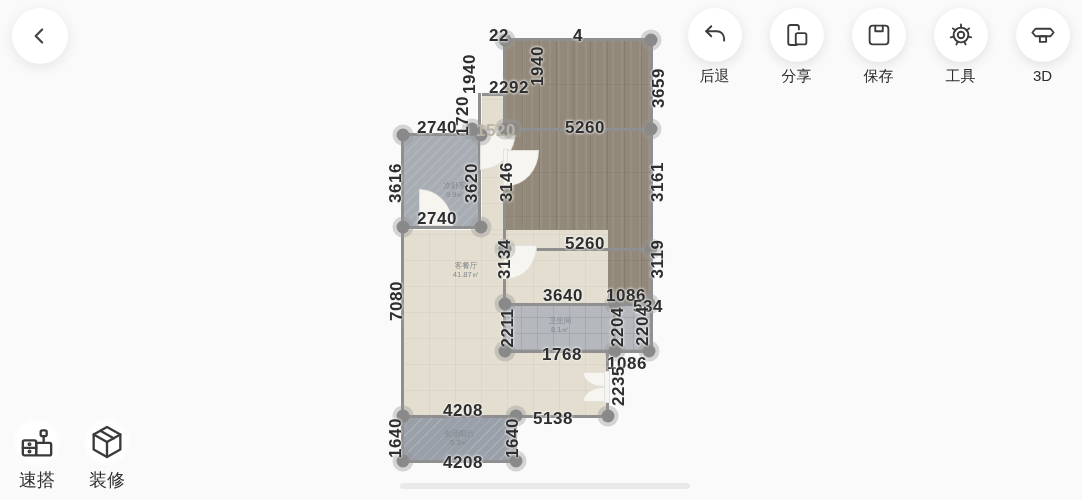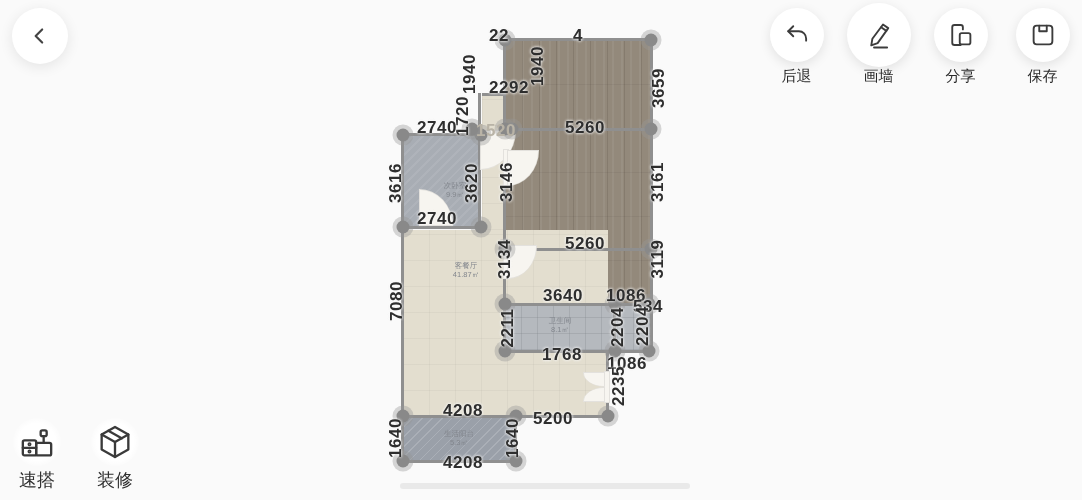--- a/index.html
+++ b/index.html
@@ -48,21 +48,21 @@
   .tb svg{width:30px;height:30px;stroke:#3c3c3c;stroke-width:1.5;fill:none;
        stroke-linecap:round;stroke-linejoin:round;}
 
   #back-btn{position:absolute;left:12px;top:8px;width:56px;height:56px;border-radius:50%;
        background:#fff;box-shadow:0 3px 14px rgba(0,0,0,.09);display:flex;align-items:center;
        justify-content:center;z-index:10;cursor:pointer;}
   #back-btn svg{width:26px;height:26px;stroke:#444;stroke-width:2;fill:none;
        stroke-linecap:round;stroke-linejoin:round;}
 
   
-  #dock{position:absolute;left:10px;bottom:8px;display:flex;gap:24px;z-index:10;}
+  #dock{position:absolute;left:10px;bottom:8px;display:flex;gap:16px;z-index:10;}
   .dock-item{display:flex;flex-direction:column;align-items:center;width:54px;cursor:pointer;}
   .dock-item .ic{width:48px;height:48px;border-radius:50%;display:flex;align-items:center;
        justify-content:center;background:radial-gradient(circle,#fff 55%,rgba(255,255,255,0) 75%);}
   .dock-item svg{width:40px;height:40px;stroke:#3a3a3a;stroke-width:1.4;fill:none;
        stroke-linecap:round;stroke-linejoin:round;}
   .dock-item .lbl{font-size:18px;color:#2f2f2f;margin-top:2px;}
 
   #watermark{position:absolute;right:28px;bottom:24px;z-index:9;font-size:27px;letter-spacing:1px;
        color:#cfcfcf;text-shadow:1px 1px 0 #fff;}
 </style>
@@ -150,21 +150,21 @@
       <div class="dim" style="left: 563px; top: 296px;">3640</div>
       <div class="dim" style="left: 626px; top: 296px;">1086</div>
       <div class="dim" style="left: 648px; top: 307px;">534</div>
       <div class="dim v" style="left: 508px; top: 328px;">2211</div>
       <div class="dim v" style="left: 618px; top: 327px;">2204</div>
       <div class="dim v" style="left: 643px; top: 326px;">2204</div>
       <div class="dim" style="left: 562px; top: 355px;">1768</div>
       <div class="dim" style="left: 627px; top: 364px;">1086</div>
       <div class="dim v" style="left: 619px; top: 386px;">2235</div>
       <div class="dim" style="left: 463px; top: 411px;">4208</div>
-      <div class="dim" style="left: 553px; top: 419px;">5200</div>
+      <div class="dim" style="left: 553px; top: 419px;">5138</div>
       <div class="dim v" style="left: 396px; top: 438px;">1640</div>
       <div class="dim v" style="left: 513px; top: 438px;">1640</div>
       <div class="dim" style="left: 463px; top: 463px;">4208</div>
       <div class="roomlabel" style="left: 443px; top: 190px; margin-left: 12px;">
         <div>次卧室</div>
         <div>9.9㎡</div>
       </div>
       <div class="roomlabel" style="left: 466px; top: 270px;">
         <div>客餐厅</div>
         <div>41.87㎡</div>
@@ -189,47 +189,62 @@
   <div id="toolbar">
       <div class="tb">
         <div class="circ">
           <svg viewBox="0 0 24 24">
             <path d="M9 5 L5 9 L9 13"></path>
             <path d="M5 9 H13.5 C16.8 9 19.3 11.5 19.3 14.8 V16.5"></path>
           </svg>
         </div>
         <div class="lbl">后退</div>
       </div>
-      <div class="tb active">
-        <div class="circ">
-          <svg viewBox="0 0 24 24">
-            <path d="M15.2 3.6 l4.2 2.9 -8.5 12 -5.1 1.8 .9 -5.3 z"></path>
-            <path d="M13.7 5.8 l4.2 2.9"></path>
-            <line x1="8" y1="22" x2="18.5" y2="22"></line>
-          </svg>
-        </div>
-        <div class="lbl">画墙</div>
-      </div>
       <div class="tb">
         <div class="circ">
           <svg viewBox="0 0 24 24">
             <path d="M13.5 7.5 V5.8 a1.8 1.8 0 0 0 -1.8 -1.8 H6.8 A1.8 1.8 0 0 0 5 5.8 v12.4 a1.8 1.8 0 0 0 1.8 1.8 h4.9"></path>
             <rect x="11" y="10.5" width="8.5" height="9" rx="1.5"></rect>
           </svg>
         </div>
         <div class="lbl">分享</div>
       </div>
       <div class="tb">
         <div class="circ">
           <svg viewBox="0 0 24 24">
             <rect x="4.5" y="4.5" width="15" height="15" rx="2.5"></rect>
             <path d="M9 4.5 v4.5 h6 v-4.5"></path>
           </svg>
         </div>
         <div class="lbl">保存</div>
+      </div>
+      <div class="tb">
+        <div class="circ">
+          <svg viewBox="0 0 24 24">
+            <circle cx="12" cy="12" r="5.9"></circle>
+            <circle cx="12" cy="12" r="2.6"></circle>
+            <line x1="12" y1="3.6" x2="12" y2="6.1" transform="rotate(0 12 12)"></line>
+            <line x1="12" y1="3.6" x2="12" y2="6.1" transform="rotate(51 12 12)"></line>
+            <line x1="12" y1="3.6" x2="12" y2="6.1" transform="rotate(103 12 12)"></line>
+            <line x1="12" y1="3.6" x2="12" y2="6.1" transform="rotate(154 12 12)"></line>
+            <line x1="12" y1="3.6" x2="12" y2="6.1" transform="rotate(206 12 12)"></line>
+            <line x1="12" y1="3.6" x2="12" y2="6.1" transform="rotate(257 12 12)"></line>
+            <line x1="12" y1="3.6" x2="12" y2="6.1" transform="rotate(309 12 12)"></line>
+          </svg>
+        </div>
+        <div class="lbl">工具</div>
+      </div>
+      <div class="tb">
+        <div class="circ">
+          <svg viewBox="0 0 24 24">
+            <path d="M6 7 H18 L20.5 10 L18 13 H6 L3.5 10 Z"></path>
+            <rect x="9.5" y="13" width="5" height="4.5"></rect>
+          </svg>
+        </div>
+        <div class="lbl">3D</div>
       </div>
     </div>
 
   <div id="dock">
       <div class="dock-item">
         <div class="ic">
           <svg viewBox="0 0 24 24">
             <rect x="3.5" y="11" width="8" height="9" rx="1"></rect>
             <line x1="3.5" y1="15.5" x2="11.5" y2="15.5"></line>
             <circle cx="7.5" cy="13.3" r=".5"></circle>

